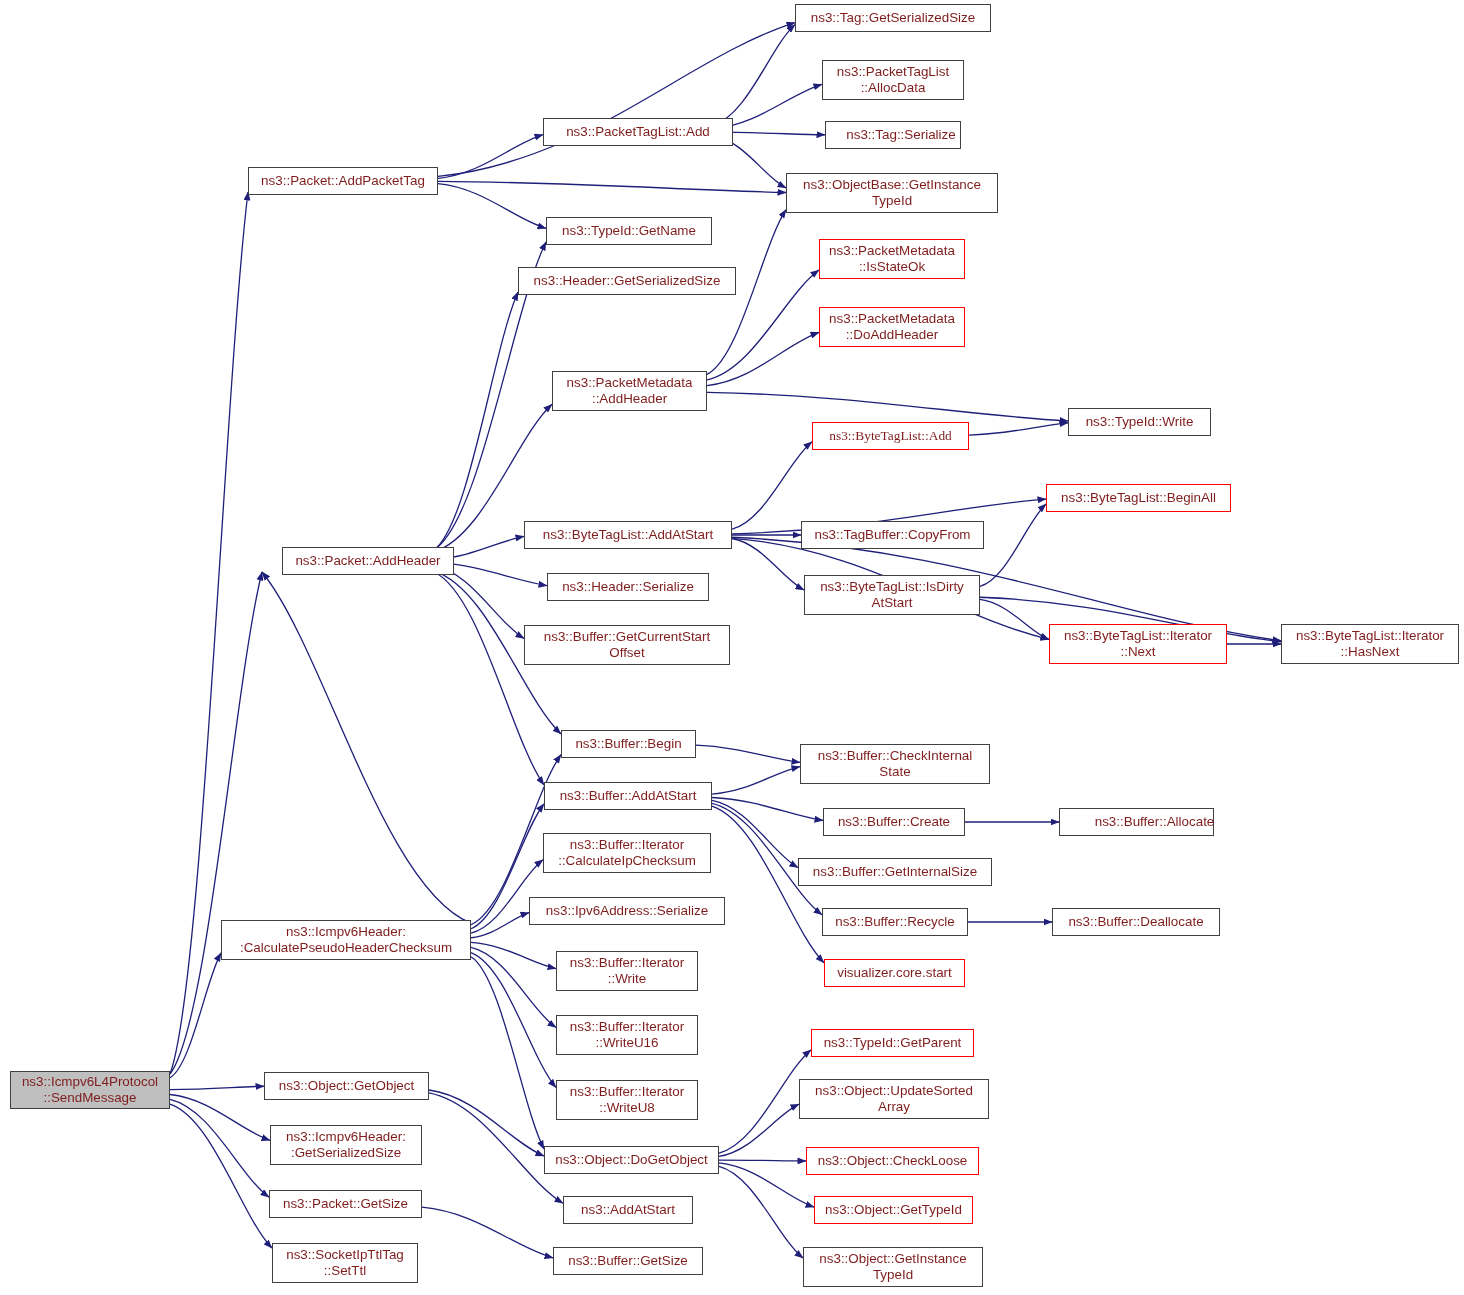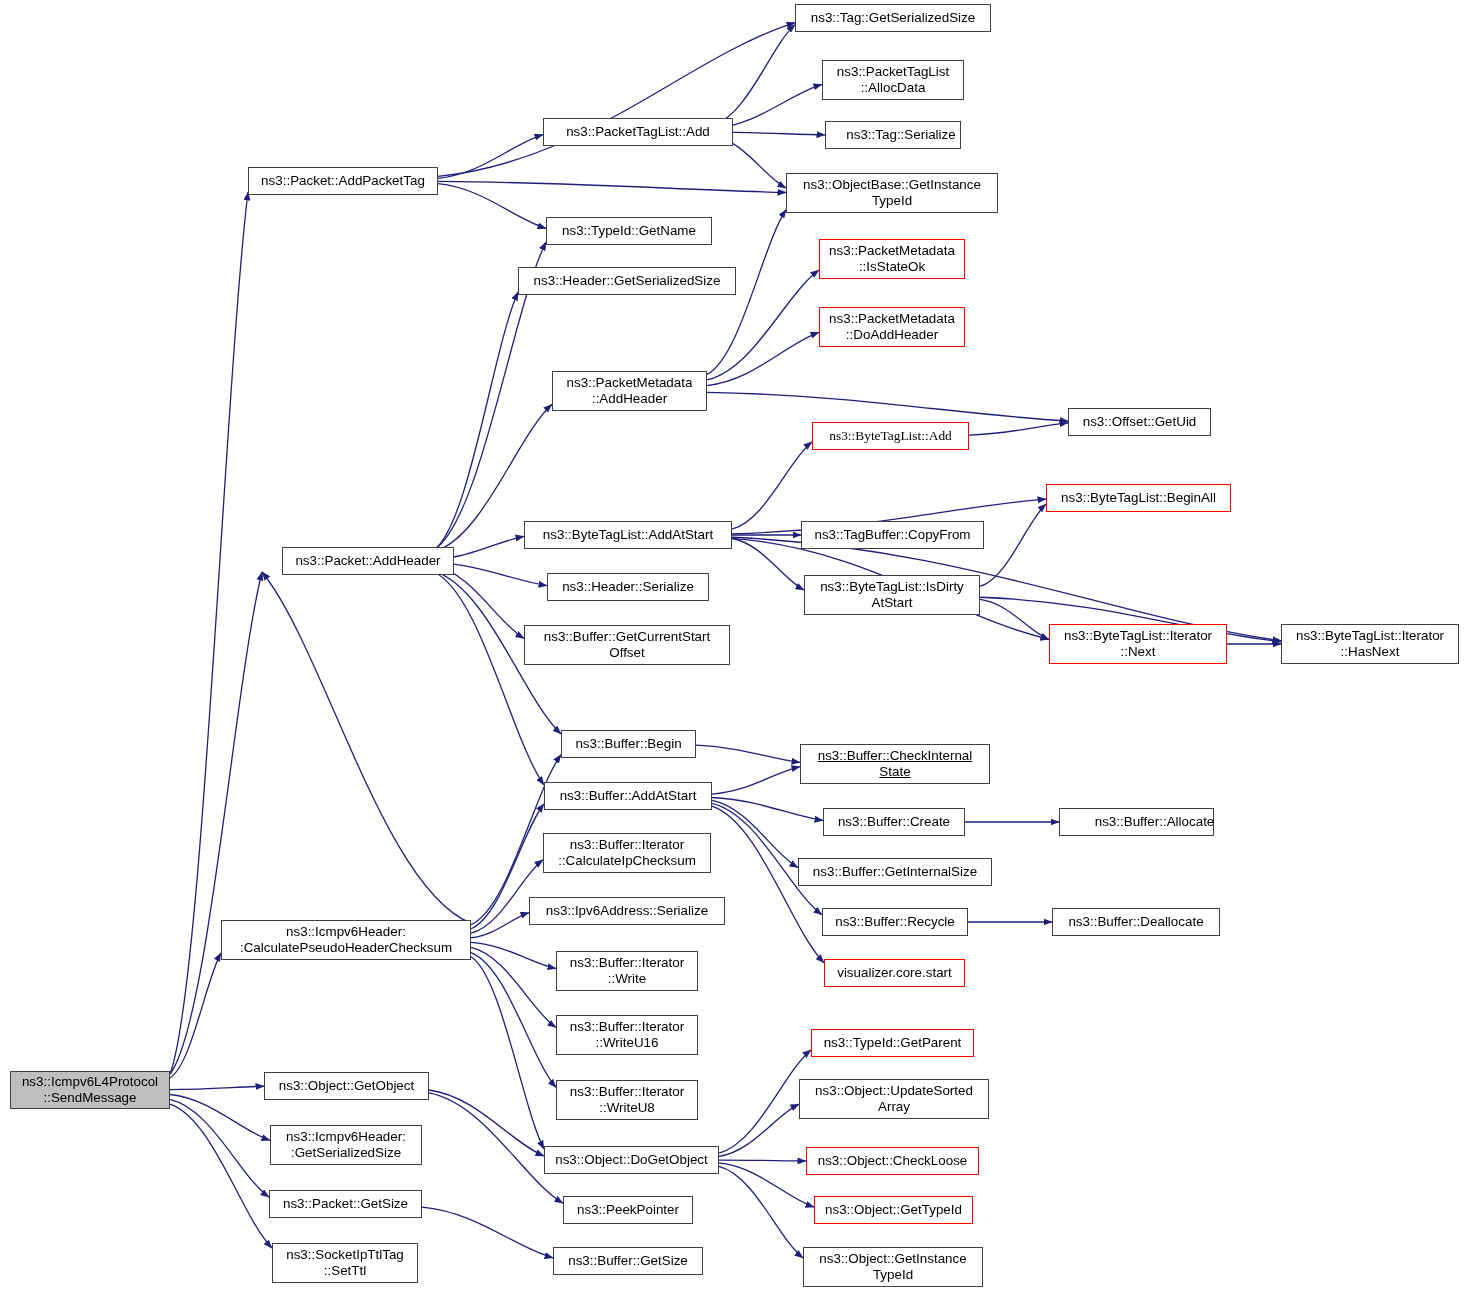--- a/index.html
+++ b/index.html
@@ -9,21 +9,21 @@
   .node{
     position:absolute;
     box-sizing:border-box;
     border:1px solid #404040;
     background:#ffffff;
     display:flex;align-items:center;justify-content:center;
     text-align:center;
     font-family:"Liberation Sans",sans-serif;
     font-size:13.4px;
     line-height:16px;
-    color:#000000;
+    color:#7f1d1d;
     white-space:pre-line;
     padding:0 4px;
   }
   .node.red{border:1px solid #ff0000;}
   .node.root{background:#bfbfbf;border:1px solid #404040;}
 </style>
 </head>
 <body>
 
 <div id="canvas">
@@ -111,37 +111,37 @@
       <div class="node" style="left: 786px; top: 173px; width: 212px; height: 40px;">ns3::ObjectBase::GetInstance
 TypeId</div>
       <div class="node" style="left: 546px; top: 217px; width: 166px; height: 28px;">ns3::TypeId::GetName</div>
       <div class="node" style="left: 518px; top: 267px; width: 218px; height: 28px;">ns3::Header::GetSerializedSize</div>
       <div class="node red" style="left: 819px; top: 239px; width: 146px; height: 40px;">ns3::PacketMetadata
 ::IsStateOk</div>
       <div class="node red" style="left: 819px; top: 307px; width: 146px; height: 40px;">ns3::PacketMetadata
 ::DoAddHeader</div>
       <div class="node" style="left: 552px; top: 371px; width: 155px; height: 40px;">ns3::PacketMetadata
 ::AddHeader</div>
-      <div class="node" style="left: 1068px; top: 408px; width: 143px; height: 28px;">ns3::Offset::GetUid</div>
+      <div class="node" style="left: 1068px; top: 408px; width: 143px; height: 28px;">ns3::TypeId::Write</div>
       <div class="node red" style="left: 812px; top: 422px; width: 157px; height: 28px; font-family: Liberation Serif, serif;">ns3::ByteTagList::Add</div>
       <div class="node" style="left: 262px; top: 547px; width: 172px; height: 28px; margin-left: 20px;">ns3::Packet::AddHeader</div>
       <div class="node" style="left: 524px; top: 521px; width: 208px; height: 28px;">ns3::ByteTagList::AddAtStart</div>
       <div class="node" style="left: 801px; top: 521px; width: 183px; height: 28px;">ns3::TagBuffer::CopyFrom</div>
       <div class="node red" style="left: 1046px; top: 484px; width: 185px; height: 28px;">ns3::ByteTagList::BeginAll</div>
       <div class="node" style="left: 804px; top: 575px; width: 176px; height: 40px;">ns3::ByteTagList::IsDirty
 AtStart</div>
       <div class="node red" style="left: 1049px; top: 624px; width: 178px; height: 40px;">ns3::ByteTagList::Iterator
 ::Next</div>
       <div class="node" style="left: 1281px; top: 624px; width: 178px; height: 40px;">ns3::ByteTagList::Iterator
 ::HasNext</div>
       <div class="node" style="left: 547px; top: 573px; width: 162px; height: 28px;">ns3::Header::Serialize</div>
       <div class="node" style="left: 524px; top: 625px; width: 206px; height: 40px;">ns3::Buffer::GetCurrentStart
 Offset</div>
       <div class="node" style="left: 561px; top: 730px; width: 135px; height: 28px;">ns3::Buffer::Begin</div>
-      <div class="node" style="left: 800px; top: 744px; width: 190px; height: 40px; text-decoration: underline;">ns3::Buffer::CheckInternal
+      <div class="node" style="left: 800px; top: 744px; width: 190px; height: 40px;">ns3::Buffer::CheckInternal
 State</div>
       <div class="node" style="left: 544px; top: 782px; width: 168px; height: 28px;">ns3::Buffer::AddAtStart</div>
       <div class="node" style="left: 823px; top: 808px; width: 142px; height: 28px;">ns3::Buffer::Create</div>
       <div class="node" style="left: 1059px; top: 808px; width: 155px; height: 28px; padding-left: 40px;">ns3::Buffer::Allocate</div>
       <div class="node" style="left: 798px; top: 858px; width: 194px; height: 28px;">ns3::Buffer::GetInternalSize</div>
       <div class="node" style="left: 822px; top: 908px; width: 146px; height: 28px;">ns3::Buffer::Recycle</div>
       <div class="node" style="left: 1052px; top: 908px; width: 168px; height: 28px;">ns3::Buffer::Deallocate</div>
       <div class="node red" style="left: 824px; top: 959px; width: 141px; height: 28px;">visualizer.core.start</div>
       <div class="node" style="left: 543px; top: 833px; width: 168px; height: 40px;">ns3::Buffer::Iterator
 ::CalculateIpChecksum</div>
@@ -154,21 +154,21 @@
 ::WriteU8</div>
       <div class="node" style="left: 221px; top: 920px; width: 250px; height: 40px;">ns3::Icmpv6Header:
 :CalculatePseudoHeaderChecksum</div>
       <div class="node" style="left: 264px; top: 1072px; width: 165px; height: 28px;">ns3::Object::GetObject</div>
       <div class="node" style="left: 270px; top: 1125px; width: 152px; height: 40px;">ns3::Icmpv6Header:
 :GetSerializedSize</div>
       <div class="node" style="left: 269px; top: 1190px; width: 153px; height: 28px;">ns3::Packet::GetSize</div>
       <div class="node" style="left: 272px; top: 1243px; width: 146px; height: 40px;">ns3::SocketIpTtlTag
 ::SetTtl</div>
       <div class="node" style="left: 544px; top: 1146px; width: 175px; height: 28px;">ns3::Object::DoGetObject</div>
-      <div class="node" style="left: 563px; top: 1196px; width: 130px; height: 28px;">ns3::PeekPointer</div>
+      <div class="node" style="left: 563px; top: 1196px; width: 130px; height: 28px;">ns3::AddAtStart</div>
       <div class="node" style="left: 553px; top: 1247px; width: 150px; height: 28px;">ns3::Buffer::GetSize</div>
       <div class="node red" style="left: 811px; top: 1029px; width: 163px; height: 28px;">ns3::TypeId::GetParent</div>
       <div class="node" style="left: 799px; top: 1079px; width: 190px; height: 40px;">ns3::Object::UpdateSorted
 Array</div>
       <div class="node red" style="left: 806px; top: 1147px; width: 173px; height: 28px;">ns3::Object::CheckLoose</div>
       <div class="node red" style="left: 814px; top: 1196px; width: 159px; height: 28px;">ns3::Object::GetTypeId</div>
       <div class="node" style="left: 803px; top: 1247px; width: 180px; height: 40px;">ns3::Object::GetInstance
 TypeId</div>
     </div>
 </div>

